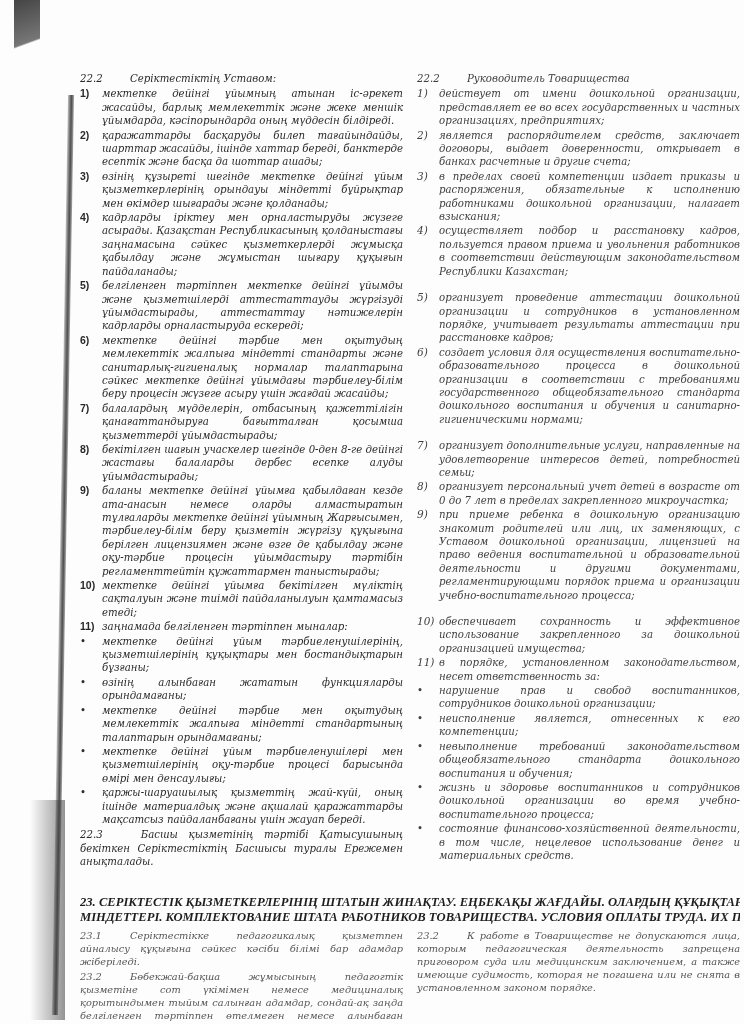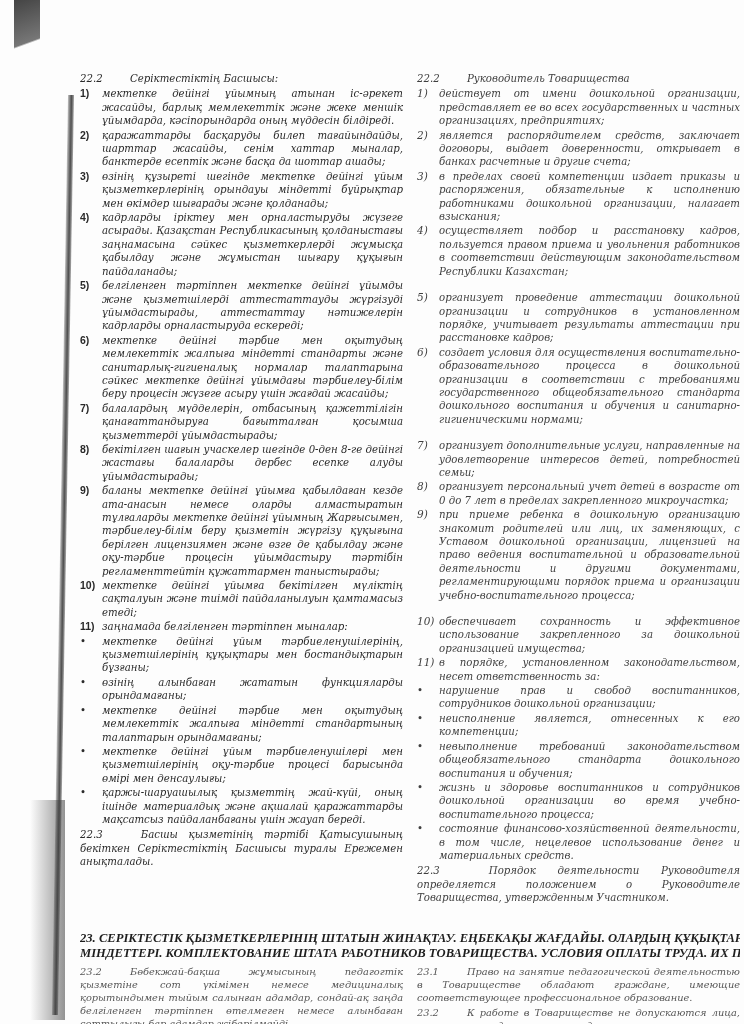--- a/index.html
+++ b/index.html
@@ -57,30 +57,30 @@
 <div class="corner-shadow"></div>
 <div class="scan-shadow"></div>
 <div class="scan-shadow-bottom"></div>
 
 <div class="page">
   <div class="cols">
 
     <div class="col kz">
       <div class="sec-head">
         <span class="sec-num">22.2</span>
-        <span>Серіктестіктің Басшысы:</span>
+        <span>Серіктестіктің Уставом:</span>
       </div>
       <div id="kz-items">
           <div class="item">
             <span class="n">1)</span>
             <span class="t">мектепке дейінгі ұйымның атынан іс-әрекет жасайды, барлық мемлекеттік және жеке меншік ұйымдарда, кәсіпорындарда оның мүддесін білдіреді.</span>
           </div>
           <div class="item">
             <span class="n">2)</span>
-            <span class="t">қаражаттарды басқаруды билеп тағайындайды, шарттар жасайды, сенім хаттар мыналар, банктерде есептік және басқа да шоттар ашады;</span>
+            <span class="t">қаражаттарды басқаруды билеп тағайындайды, шарттар жасайды, ішінде хаттар береді, банктерде есептік және басқа да шоттар ашады;</span>
           </div>
           <div class="item">
             <span class="n">3)</span>
             <span class="t">өзінің құзыреті шегінде мектепке дейінгі ұйым қызметкерлерінің орындауы міндетті бұйрықтар мен өкімдер шығарады және қолданады;</span>
           </div>
           <div class="item">
             <span class="n">4)</span>
             <span class="t">кадрларды іріктеу мен орналастыруды жүзеге асырады. Қазақстан Республикасының қолданыстағы заңнамасына сәйкес қызметкерлерді жұмысқа қабылдау және жұмыстан шығару құқығын пайдаланады;</span>
           </div>
           <div class="item">
@@ -209,34 +209,30 @@
           </div>
           <div class="bullet">
             <span class="b">•</span>
             <span class="t">жизнь и здоровье воспитанников и сотрудников дошкольной организации во время учебно-воспитательного процесса;</span>
           </div>
           <div class="bullet">
             <span class="b">•</span>
             <span class="t">состояние финансово-хозяйственной деятельности, в том числе, нецелевое использование денег и материальных средств.</span>
           </div>
         </div>
-      <div class="clause">
-        <span class="cn">22.3</span>
-        <span>Порядок деятельности Руководителя определяется положением о Руководителе Товарищества, утвержденным Участником.</span>
-      </div>
     </div>
   </div>
 
   <div class="big-head">
     <div>23. СЕРІКТЕСТІК ҚЫЗМЕТКЕРЛЕРІНІҢ ШТАТЫН ЖИНАҚТАУ. ЕҢБЕКАҚЫ ЖАҒДАЙЫ. ОЛАРДЫҢ ҚҰҚЫҚТАРЫ МЕН</div>
     <div>МІНДЕТТЕРІ. КОМПЛЕКТОВАНИЕ ШТАТА РАБОТНИКОВ ТОВАРИЩЕСТВА. УСЛОВИЯ ОПЛАТЫ ТРУДА. ИХ ПРАВА И</div>
   </div>
 
   <div class="lower">
     <div class="col" id="kz23">
+        <div class="clause"><span class="cn">23.1</span><span>Серіктестікке педагогикалық қызметпен айналысу құқығына сәйкес кәсіби білімі бар адамдар жіберіледі.</span></div>
         <div class="clause"><span class="cn">23.2</span><span>Бөбекжай-бақша жұмысының педагогтік қызметіне сот үкімімен немесе медициналық қорытындымен тыйым салынған адамдар, сондай-ақ заңда белгіленген тәртіппен өтелмеген немесе алынбаған соттылығы бар адамдар жіберілмейді.</span></div>
       </div>
     <div class="col" id="ru23">
-        <div class="clause"><span class="cn">23.1</span><span>Право на занятие педагогической деятельностью в Товариществе обладают граждане, имеющие соответствующее профессиональное образование.</span></div>
         <div class="clause"><span class="cn">23.2</span><span>К работе в Товариществе не допускаются лица, которым педагогическая деятельность запрещена приговором суда или медицинским заключением, а также имеющие судимость, которая не погашена или не снята в установленном законом порядке.</span></div>
       </div>
   </div>
 </div>
 
 </body></html>

